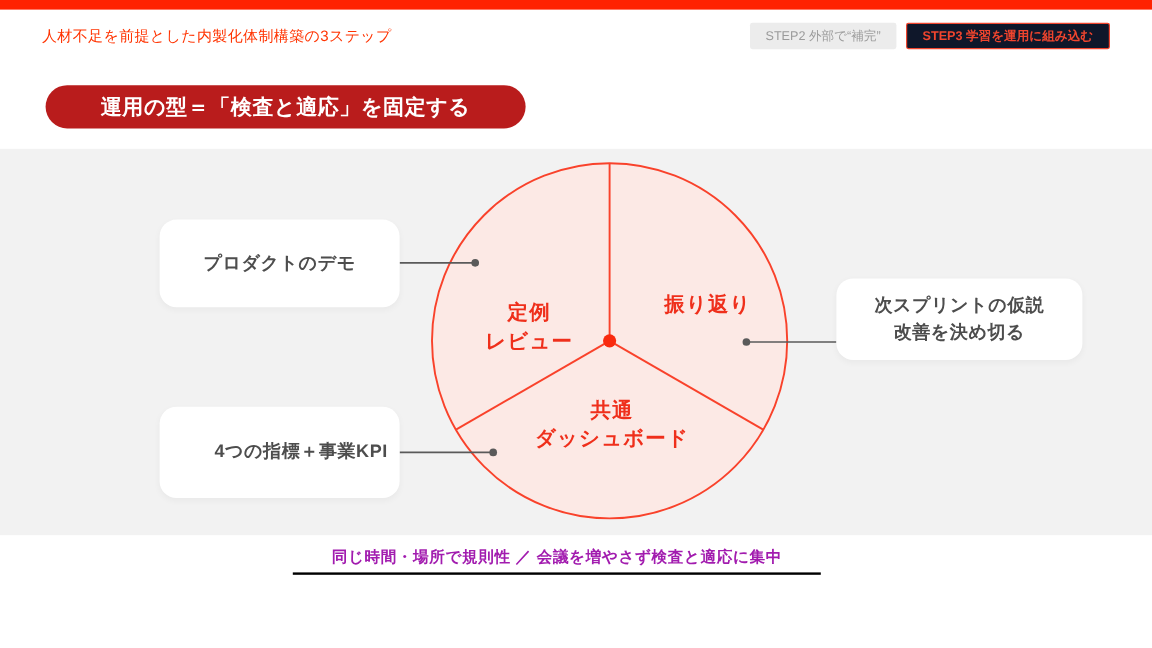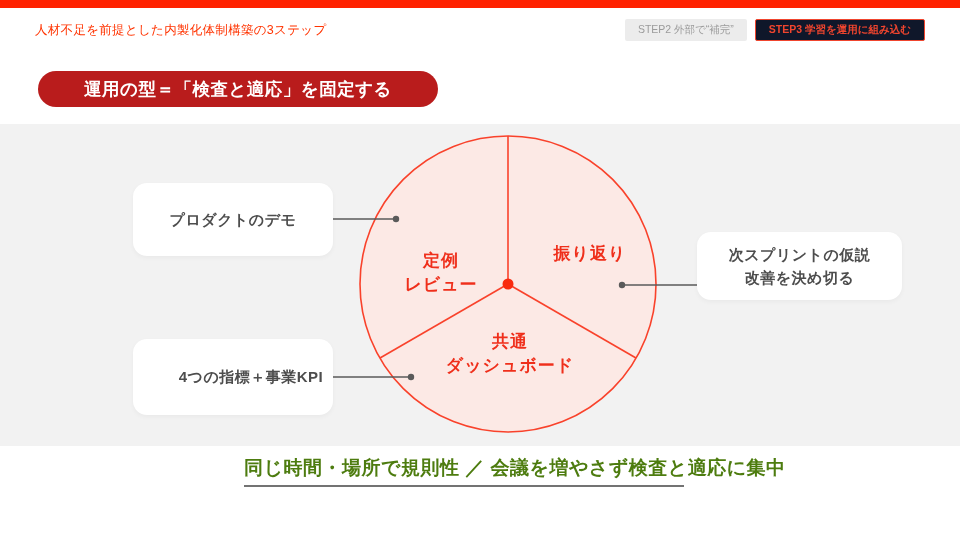--- a/index.html
+++ b/index.html
@@ -119,25 +119,25 @@
   .callout.c-1 { left: 133px; top: 59px;  width: 200px; height: 73px; }
   .callout.c-2 { left: 697px; top: 108px; width: 205px; height: 68px; }
   .callout.c-3 { left: 133px; top: 215px; width: 200px; height: 76px; padding-left: 36px; }
 
   
   .footer-note {
     position: absolute;
     left: 244px; top: 455px;
     width: 440px;
     text-align: center;
-    color: #4d7c0f;
-    font-size: 19px;
+    color: #a21caf;
+    font-size: 13px;
     font-weight: bold;
     padding-bottom: 4px;
-    border-bottom: 2px solid #737373;
+    border-bottom: 2px solid #000000;
     letter-spacing: 0.5px;
     white-space: nowrap;
   }
 </style>
 </head>
 <body>
 
 <div class="slide">
 
   <div class="topbar"></div>

